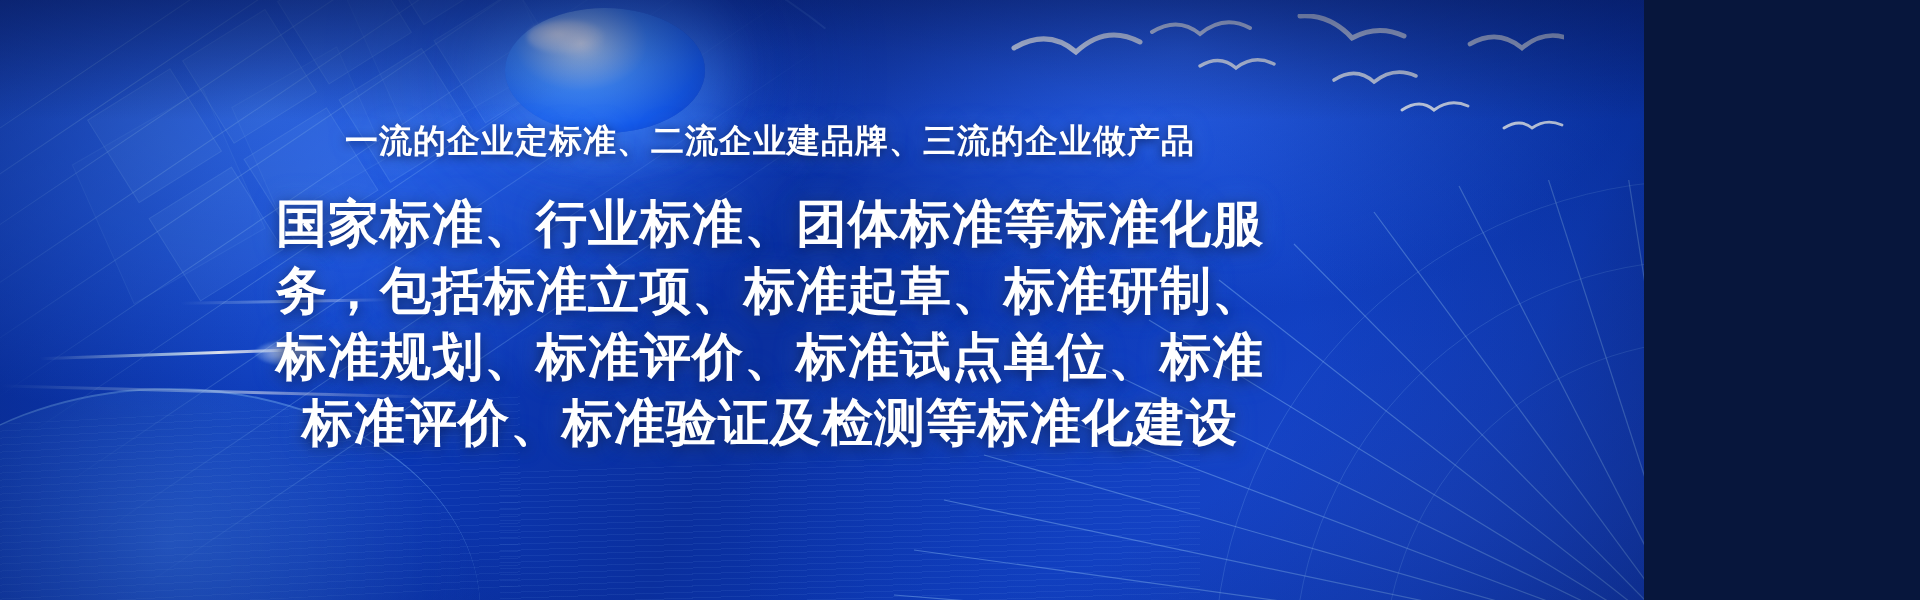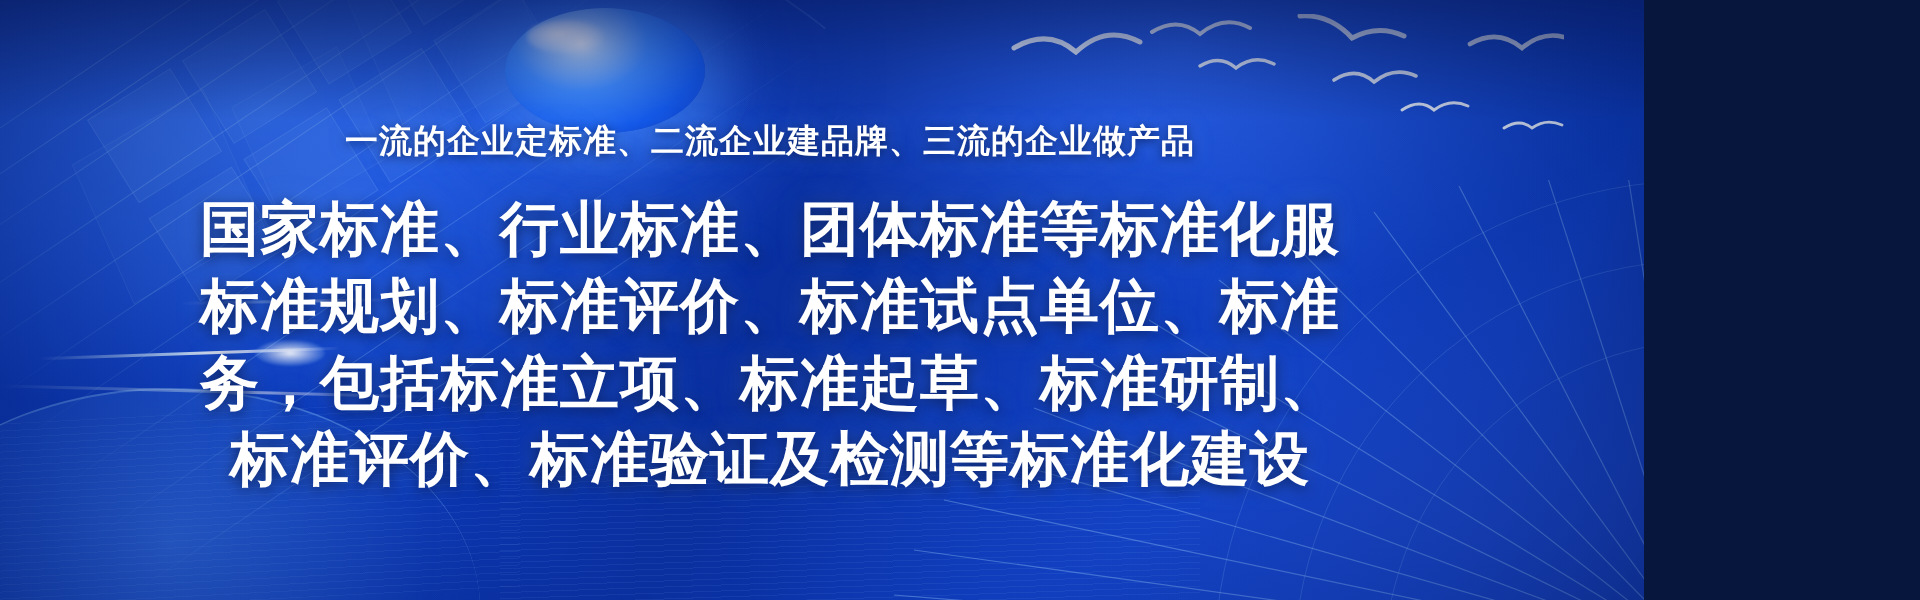--- a/index.html
+++ b/index.html
@@ -165,21 +165,21 @@
   .tagline {
     margin-top: 120px;
     font-size: 33px;
     font-weight: 700;
     letter-spacing: 1px;
     line-height: 1.25;
     text-shadow: 0 2px 10px rgba(4,22,80,0.85), 0 0 22px rgba(120,180,255,0.35);
   }
   .headline {
     margin-top: 30px;
-    font-size: 59px;
+    font-size: 51px;
     font-weight: 700;
     line-height: 1.30;
     letter-spacing: 1px;
     padding: 0 120px;
     text-shadow: 0 3px 14px rgba(4,22,80,0.9), 0 0 26px rgba(110,175,255,0.35);
   }
   .headline .ln { display: block; white-space: nowrap; }
 </style>
 </head>
 <body>
@@ -276,19 +276,19 @@
     </svg>
   </div>
 
   <div class="bg-vignette"></div>
   <div class="bg-darktop"></div>
 
   <div class="content">
     <div class="tagline">一流的企业定标准、二流企业建品牌、三流的企业做产品</div>
     <div class="headline">
       <span class="ln">国家标准、行业标准、团体标准等标准化服</span>
+      <span class="ln">务，包括标准立项、标准起草、标准研制、</span>
       <span class="ln">标准规划、标准评价、标准试点单位、标准</span>
-      <span class="ln">务，包括标准立项、标准起草、标准研制、</span>
       <span class="ln">标准评价、标准验证及检测等标准化建设</span>
     </div>
   </div>
 
 </div>
 
 </body></html>

